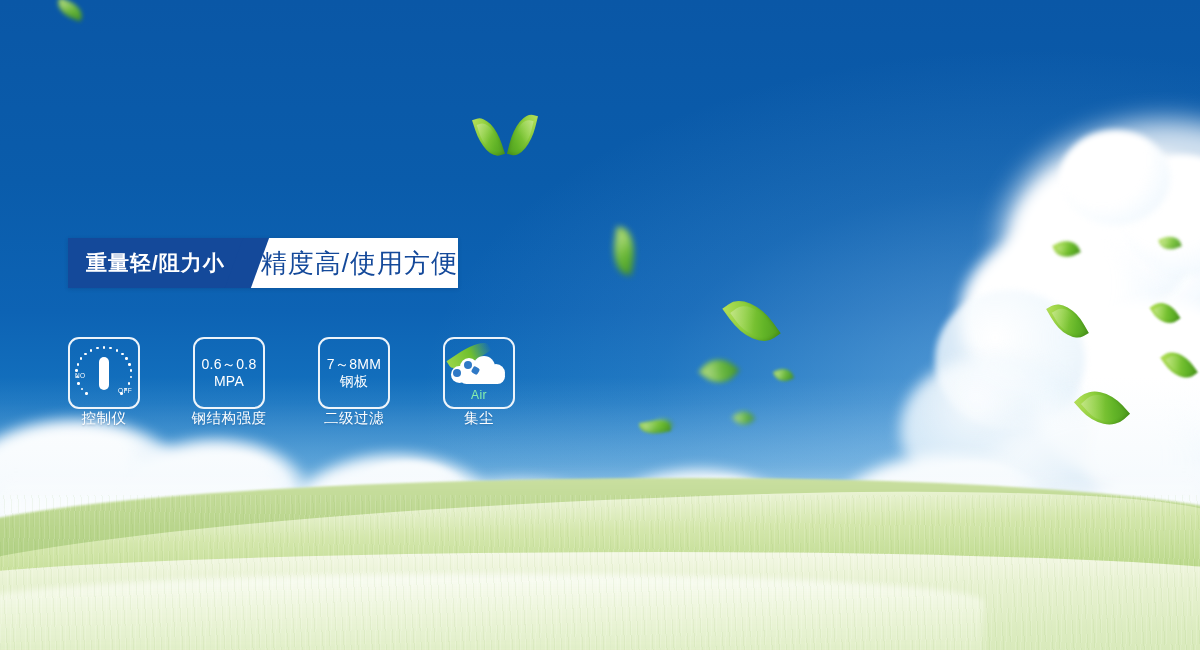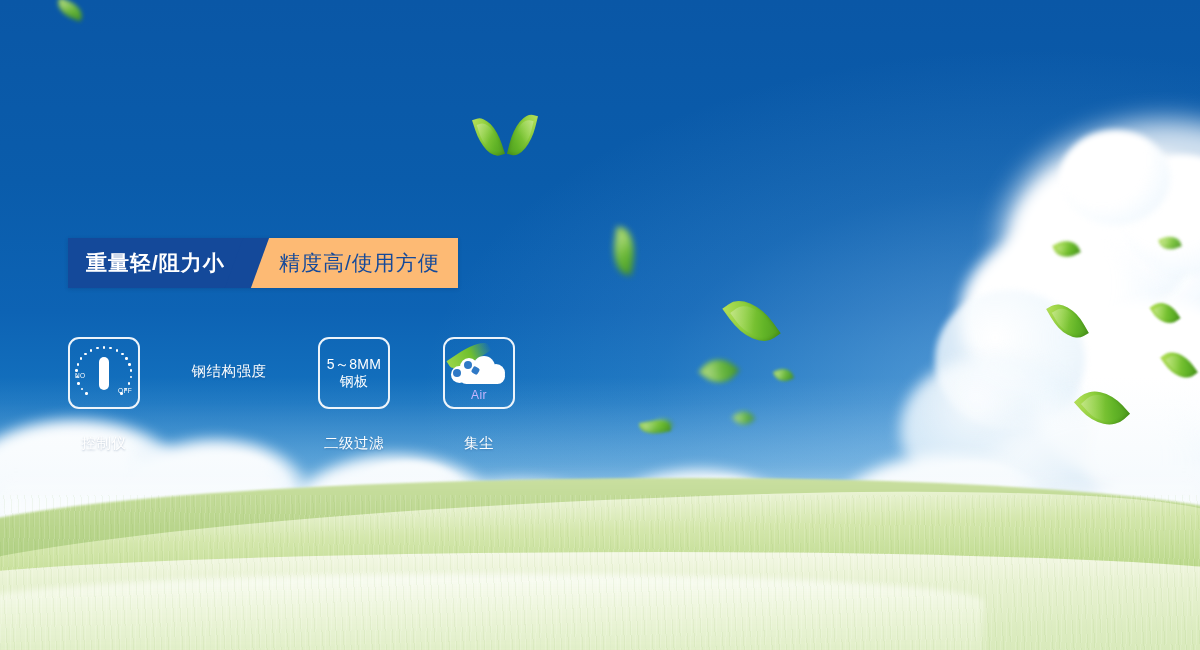--- a/index.html
+++ b/index.html
@@ -163,23 +163,23 @@
     content: "";
     position: absolute;
     right: -13px; top: 0; bottom: 0;
     width: 26px;
     background: #14499a;
     transform: skewX(-20deg);
   }
   .sub-right {
     position: relative;
     flex: 1;
-    background: #fdba74;
+    background: #ffffff;
     color: #14499a;
-    font-size: 21px;
+    font-size: 26px;
     letter-spacing: 1px;
     display: flex;
     align-items: center;
     justify-content: center;
     padding-left: 14px;
     white-space: nowrap;
   }
 
   
   .features {
@@ -210,21 +210,21 @@
     overflow: hidden;
   }
   .feature-text {
     font-size: 14px;
     line-height: 17px;
     text-align: center;
     letter-spacing: .3px;
     white-space: nowrap;
   }
   .feature-label {
-    margin-top: 25px;
+    margin-top: 0;
     font-size: 14.5px;
     color: #ffffff;
     letter-spacing: .5px;
     white-space: nowrap;
     text-shadow: 0 1px 2px rgba(0,40,90,.25);
   }
 
   
   .gauge { position: relative; width: 56px; height: 56px; }
   .gauge .dot {
@@ -292,21 +292,21 @@
     width: 44px; height: 15px;
     background: linear-gradient(100deg, #9bd64a 0%, #6fbf2e 55%, rgba(110,190,45,0) 100%);
     border-radius: 0 60% 0 60%;
     transform: rotate(-33deg);
   }
   .air-text {
     position: absolute;
     bottom: 5px; left: 0; right: 0;
     text-align: center;
     font-size: 12px;
-    color: #c4b5fd;
+    color: #86efac;
     letter-spacing: .5px;
   }
 </style>
 </head>
 <body>
 
 <div class="banner">
 
   <div class="sky"></div>
 
@@ -406,27 +406,31 @@
           <div class="dot" style="left:9.3px; top:47.0px;"></div>
           <div class="needle"></div>
           <span class="no">NO</span>
           <span class="off">OFF</span>
         </div>
       </div>
       <div class="feature-label">控制仪</div>
     </div>
 
     <div class="feature">
+      <div class="feature-box">
+        <div class="feature-text">0.6～0.8</div>
+        <div class="feature-text">MPA</div>
+      </div>
       <div class="feature-label">钢结构强度</div>
     </div>
 
 
     <div class="feature">
       <div class="feature-box">
-        <div class="feature-text">5～8MM</div>
+        <div class="feature-text">7～8MM</div>
         <div class="feature-text">钢板</div>
       </div>
       <div class="feature-label">二级过滤</div>
     </div>
 
     <div class="feature">
       <div class="feature-box">
         <div class="cloudicon">
           <div class="icon-leaf-streak"></div>
           <div class="puff" style="left:0px;  top:12px; width:17px; height:17px;"></div>

